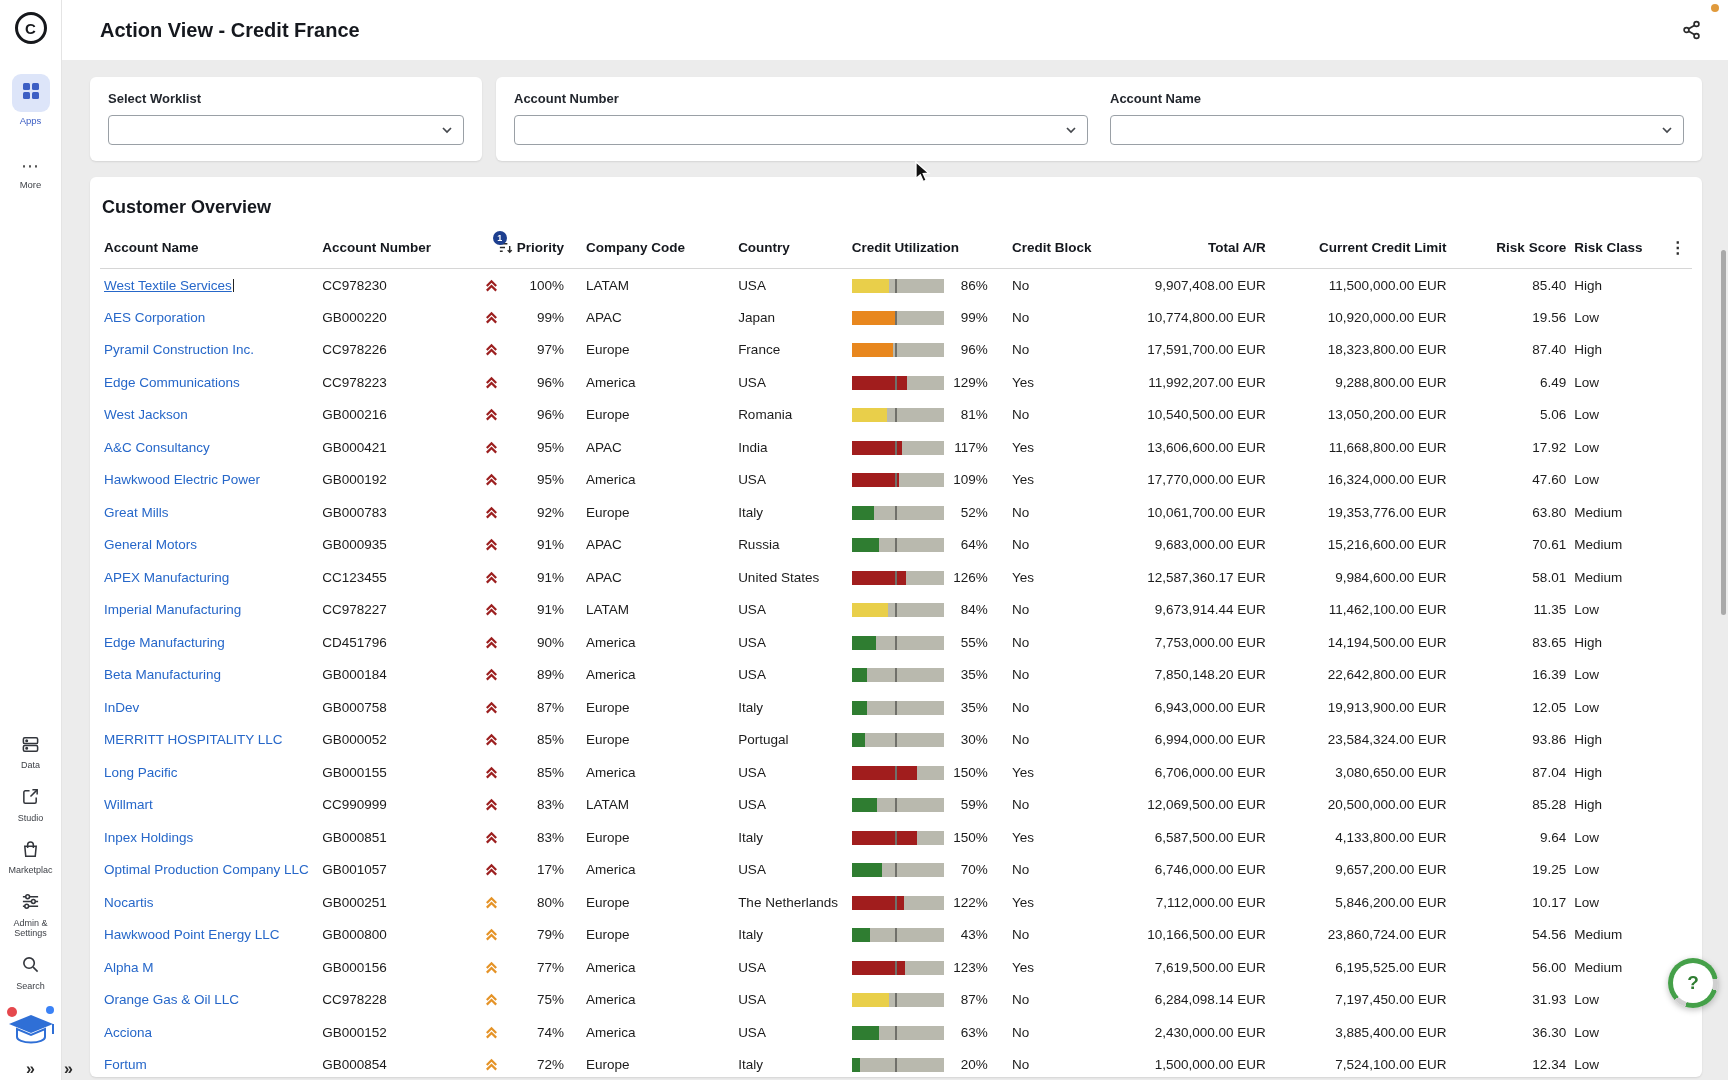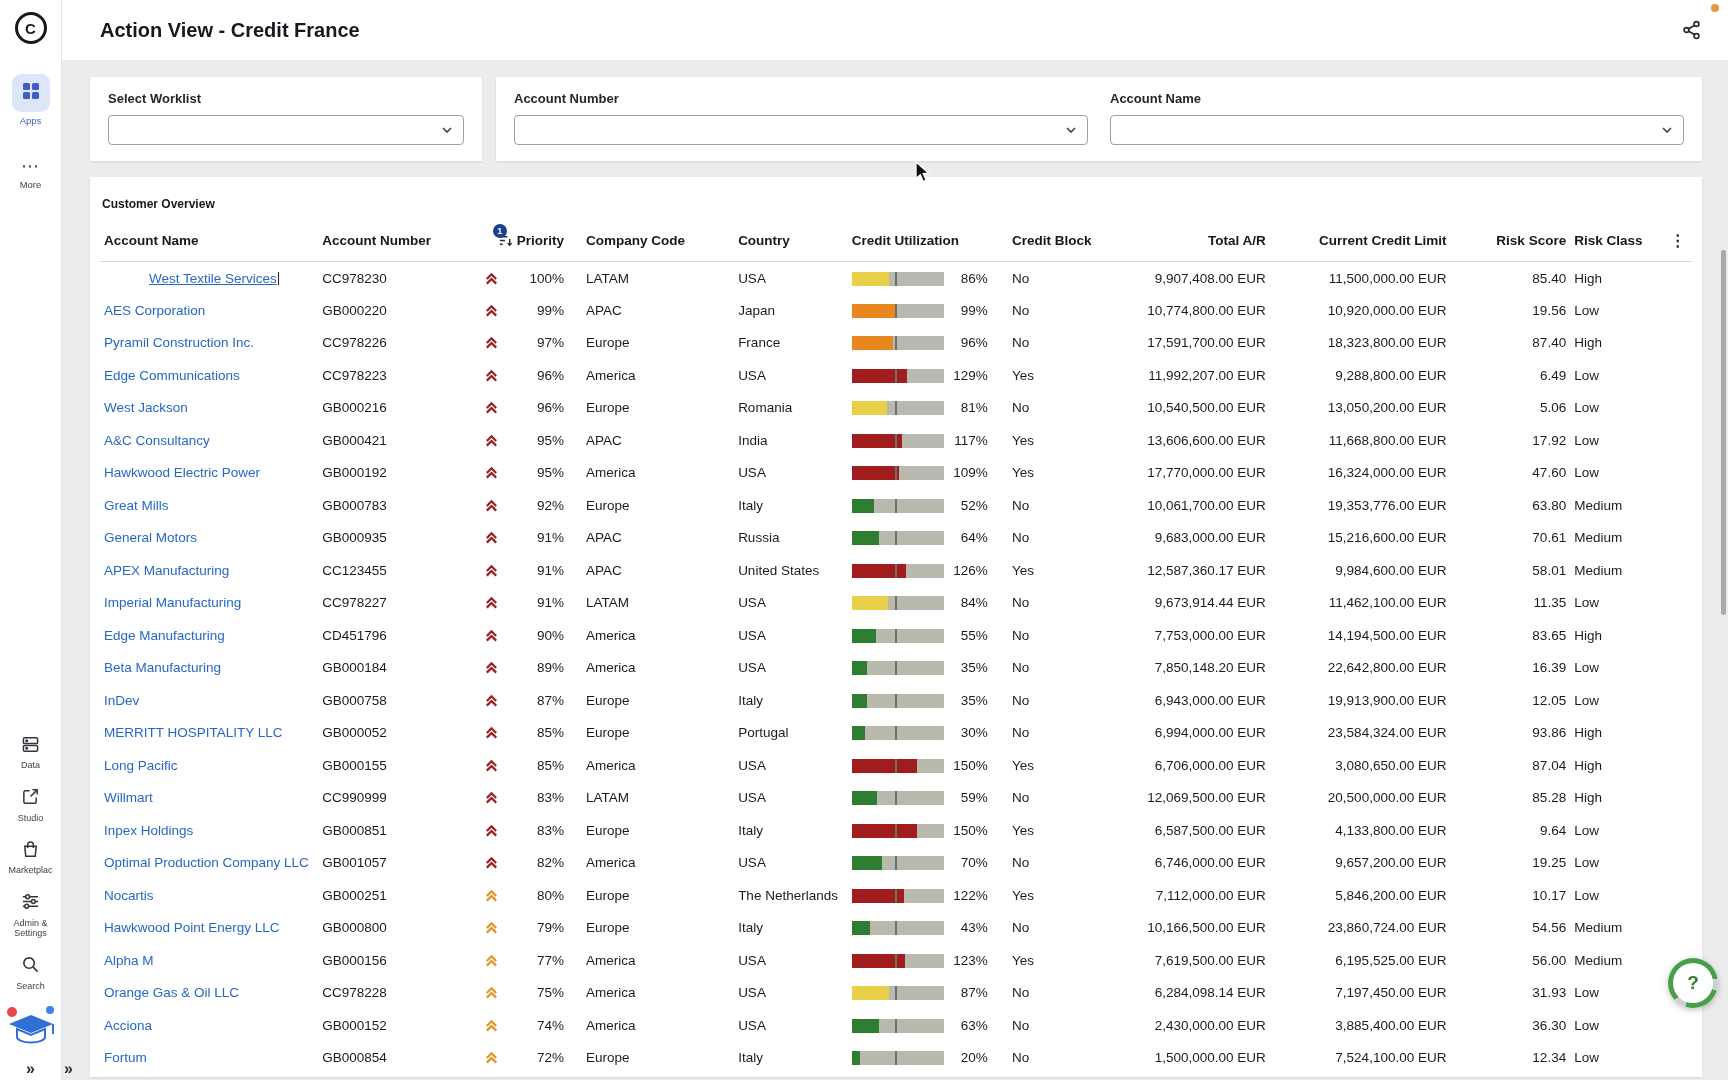--- a/index.html
+++ b/index.html
@@ -40,48 +40,48 @@
   
   .main { margin-left:62px; height:1080px; }
   .topbar {
     height:60px; background:#fff; display:flex; align-items:center;
     justify-content:space-between; padding:0 26px 0 38px;
   }
   .page-title { font-size:20px; font-weight:bold; color:#15181e; }
   .share-btn { cursor:pointer; color:#2b2b2b; display:flex; }
   .notif-dot { position:fixed; top:4px; right:9px; width:8px; height:8px; border-radius:50%; background:#e09a3c; z-index:40; }
   
-  .card { background:#fff; border-radius:0; box-shadow:0 1px 2px rgba(0,0,0,.1); }
+  .card { background:#fff; border-radius:6px; box-shadow:0 1px 2px rgba(0,0,0,.1); }
   .filters { display:flex; gap:14px; margin:17px 26px 0 28px; }
   .filter-card { padding:14px 18px 16px; }
   .filter-card.worklist { width:392px; }
   .filter-card.group { flex:1; display:flex; gap:22px; }
   .field { flex:1; }
   .field .f-label { font-size:13px; font-weight:bold; color:#23272e; display:block; margin-bottom:9px; }
   .select {
     height:30px; border:1px solid #9aa0a6; border-radius:4px; background:#fff;
     display:flex; align-items:center; justify-content:space-between; padding:0 9px; cursor:pointer;
   }
   .select .sel-value { font-size:13px; color:#333; }
   .select .chev { color:#45484d; display:flex; }
   
   .table-card { margin:16px 26px 0 28px; padding:14px 10px 0; height:900px; overflow:hidden; }
-  .section-title { font-size:12px; font-weight:bold; color:#15181e; margin:6px 0 16px 2px; }
+  .section-title { font-size:18px; font-weight:bold; color:#15181e; margin:6px 0 16px 2px; }
   table { width:100%; border-collapse:collapse; table-layout:fixed; }
   thead th {
     text-align:left; font-weight:bold; font-size:13.5px; color:#15181e;
     padding:4px 4px 11px; border-bottom:1px solid #d6d6d6; white-space:nowrap;
   }
   th.num, td.num { text-align:right; }
   tbody td {
     font-size:13.5px; padding:0 4px; height:32.5px; white-space:nowrap;
     overflow:hidden; text-overflow:ellipsis;
   }
   a.link { color:#2667c9; text-decoration:none; cursor:pointer; }
-  a.link.editing { text-decoration:underline;margin-left:45px; }
+  a.link.editing { text-decoration:underline; }
   a.link.editing::after {
     content:""; display:inline-block; width:1.5px; height:13px; background:#222;
     margin-left:1px; vertical-align:-2px;
   }
   .pr-wrap { display:flex; align-items:center; justify-content:space-between; padding-right:14px; }
   .pr-icon { display:flex; }
   .pr-head { display:flex; align-items:center; justify-content:flex-end; gap:4px; padding-right:14px; position:relative; }
   .sort-wrap { position:relative; display:flex; cursor:pointer; color:#2b2b2b; }
   .badge {
     position:absolute; top:-9px; left:-5px; min-width:14px; height:14px; border-radius:7px;
@@ -897,21 +897,21 @@
     <td><a class="link">Optimal Production Company LLC</a></td>
     <td>GB001057</td>
     <td>
       <div class="pr-wrap">
         <span class="pr-icon" style="color: rgb(156, 31, 31);">
           <svg width="15" height="15" viewBox="0 0 16 16" fill="none" stroke="currentColor" stroke-width="2.4">
             <path d="M3 8.5L8 3.5l5 5"></path>
                     <path d="M3 13.5l5-5 5 5"></path>
           </svg>
         </span>
-        <span>82%</span>
+        <span>17%</span>
       </div>
     </td>
     <td>America</td>
     <td>USA</td>
     <td>
       <div class="util-wrap">
         <span class="bar">
           <span class="bar-fill" style="width: 32.8638%; background: rgb(47, 125, 49);"></span>
           <span class="bar-marker"></span>
         </span>

